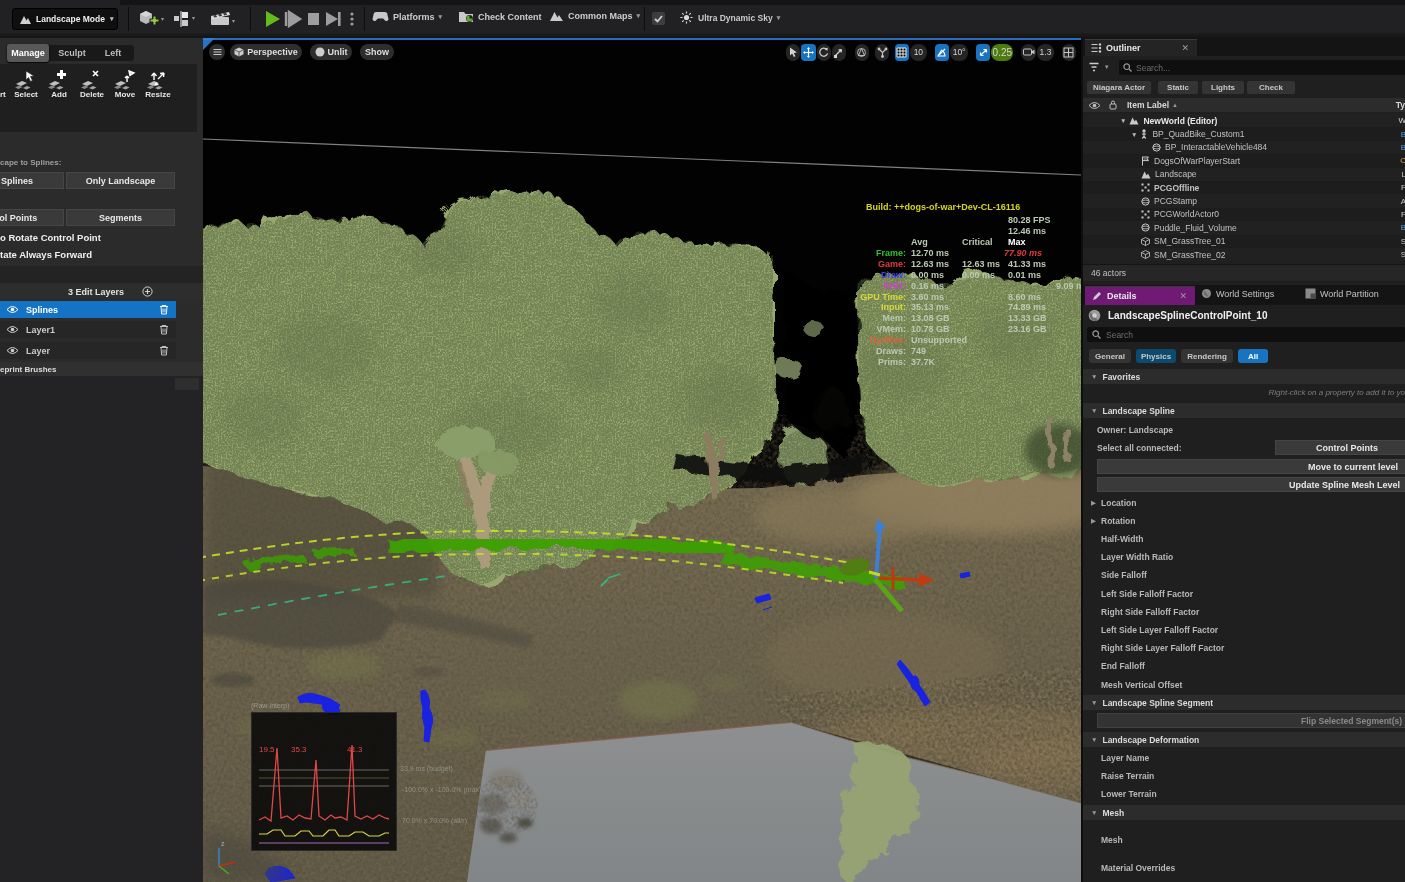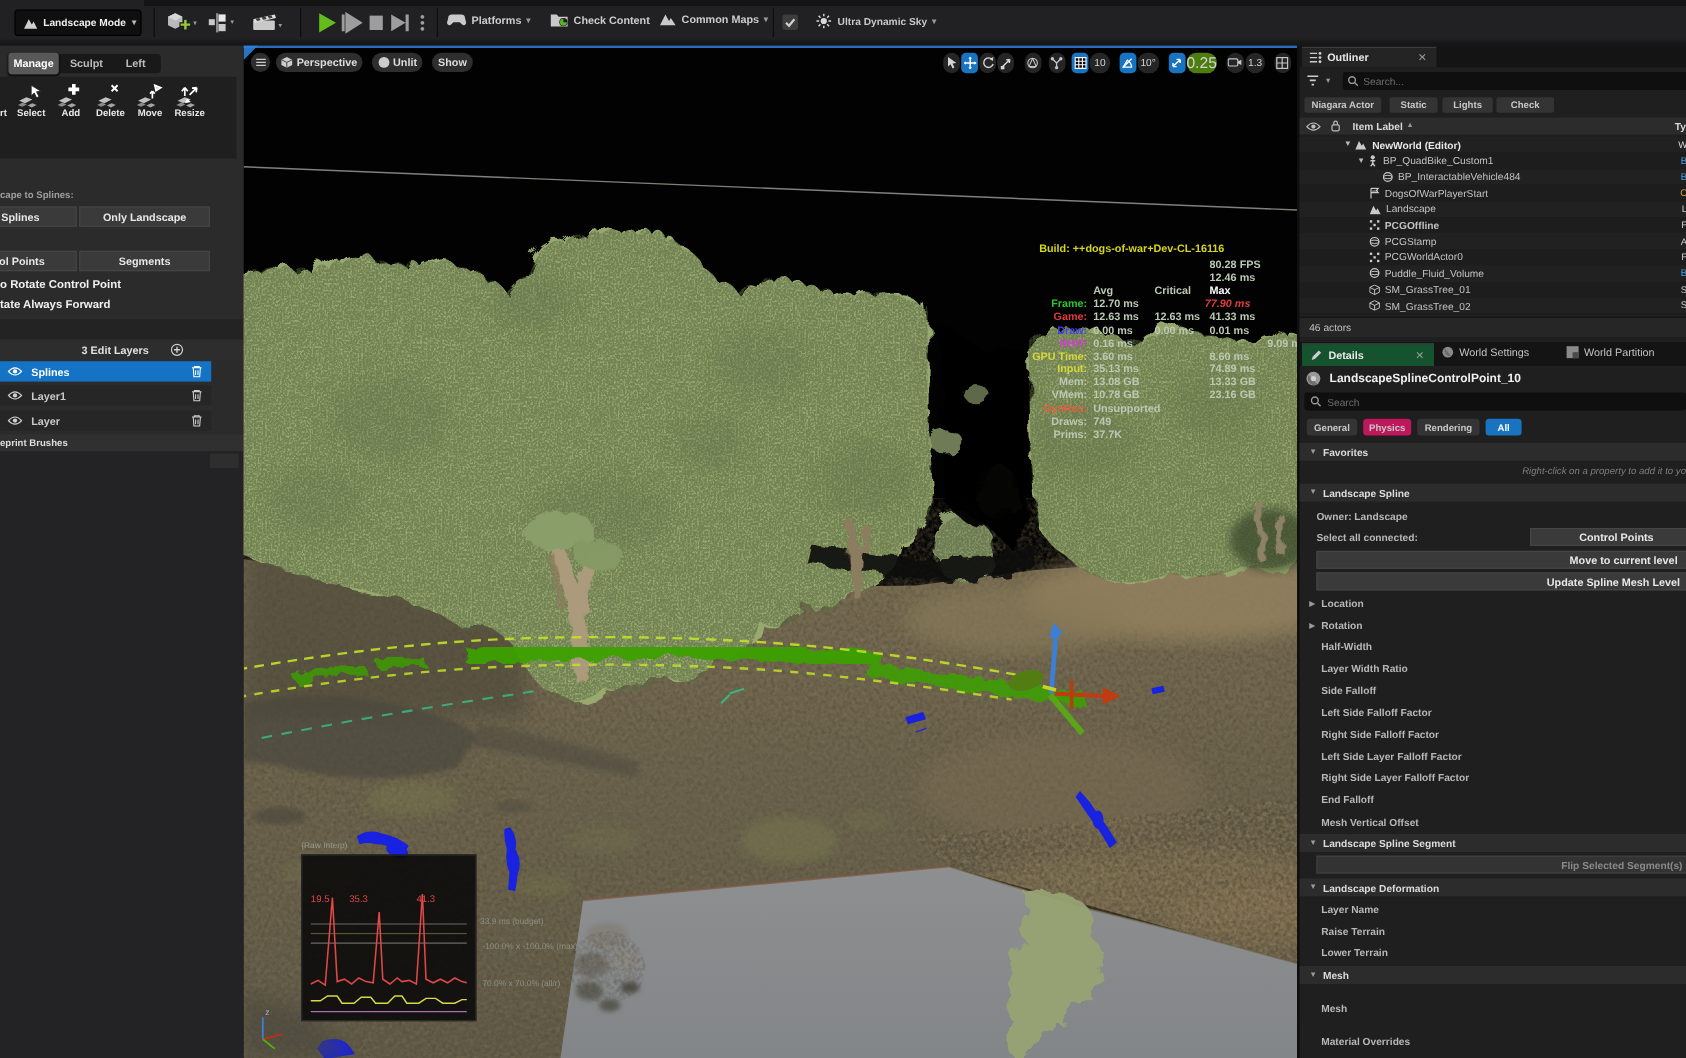--- a/index.html
+++ b/index.html
@@ -466,21 +466,21 @@
           <path d="M2 9 L9 2" stroke="#fff" stroke-width="1.1"></path>
         </svg>
       </div>
       <div style="width:22px;height:17px;background:#252525;border-radius:8px;color:#d4d4d4;font-size:8.5px;display:flex;align-items:center;justify-content:center;">10°</div>
       <div style="width:7px;"></div>
       <div style="width:17px;height:17px;background:#1873c0;border-radius:4px;display:flex;align-items:center;justify-content:center;">
         <svg width="11" height="11" viewBox="0 0 11 11">
           <path d="M2.5 8.5 L8.5 2.5 M8.5 2.5 h-3 M8.5 2.5 v3 M2.5 8.5 h3 M2.5 8.5 v-3" stroke="#fff" stroke-width="1.2" fill="none"></path>
         </svg>
       </div>
-      <div style="width:26px;height:17px;background:#4d7c0f;border-radius:8px;color:#d4d4d4;font-size:13px;display:flex;align-items:center;justify-content:center;">0.25</div>
+      <div style="width:26px;height:17px;background:#4d7c0f;border-radius:8px;color:#d4d4d4;font-size:10px;display:flex;align-items:center;justify-content:center;">0.25</div>
       <div style="width:7px;"></div>
       <div style="width:18px;height:17px;background:#252525;border-radius:9px;display:flex;align-items:center;justify-content:center;">
         <svg width="12" height="10" viewBox="0 0 12 10">
           <rect x="0.5" y="2" width="8" height="6" rx="1" fill="none" stroke="#c5c5c5" stroke-width="1"></rect>
           <path d="M8.5 4.2 L11.5 2.8 V7.2 L8.5 5.8 Z" fill="#c5c5c5"></path>
         </svg>
       </div>
       <div style="width:20px;height:17px;background:#252525;border-radius:8px;color:#d4d4d4;font-size:8.5px;display:flex;align-items:center;justify-content:center;">1.3</div>
       <div style="width:7px;"></div>
       <div style="width:17px;height:17px;background:#252525;border-radius:9px;display:flex;align-items:center;justify-content:center;">
@@ -729,21 +729,21 @@
             <path d="M4.5 0.5 L8.5 2.5 L8.5 6.5 L4.5 8.5 L0.5 6.5 L0.5 2.5 Z M0.5 2.5 L4.5 4.5 L8.5 2.5 M4.5 4.5 V8.5" fill="none" stroke="#c9c9c9" stroke-width="0.8"></path>
           </svg>
         </span>
         <span style="margin-left:4px;color:#c2c2c2;font-size:8.5px;font-weight:normal;white-space:nowrap;">SM_GrassTree_02</span>
         <span style="position:absolute;right:1px;color:#c9c9c9;font-size:8px;">S</span>
       </div>
       <div class="abs" style="left:0;top:226px;width:324px;height:17px;background:#262626;border-top:1px solid #151515;display:flex;align-items:center;">
         <span style="margin-left:8px;color:#c2c2c2;font-size:8.5px;">46 actors</span>
       </div>
       <div class="abs" style="left:0;top:247px;width:324px;height:20px;background:#141414;"></div>
-      <div class="abs" style="left:2px;top:248px;width:110px;height:19px;background:#14532d;border-top:1px solid #3a3a3a;display:flex;align-items:center;">
+      <div class="abs" style="left:2px;top:248px;width:110px;height:19px;background:#701a75;border-top:1px solid #3a3a3a;display:flex;align-items:center;">
         <svg width="10" height="10" viewBox="0 0 10 10" style="margin:0 5px 0 7px;">
           <path d="M1 9 L2 6 L7 1 L9 3 L4 8 Z" fill="#cdcdcd"></path>
         </svg>
         <span style="color:#e8e8e8;font-size:9px;font-weight:bold;">Details</span>
         <span style="position:absolute;right:8px;color:#9a9a9a;font-size:9px;">✕</span>
       </div>
       <div class="abs" style="left:118px;top:250px;display:flex;align-items:center;">
         <svg width="11" height="11" viewBox="0 0 11 11">
           <circle cx="5.5" cy="5.5" r="4.5" fill="#8a8a8a"></circle>
           <path d="M3 2.5 a4.5 4.5 0 0 0 5 6" fill="#6a6a6a"></path>
@@ -766,21 +766,21 @@
         <span style="margin-left:7px;color:#f0f0f0;font-size:10px;font-weight:bold;">LandscapeSplineControlPoint_10</span>
       </div>
       <div class="abs" style="left:4px;top:289px;width:318px;height:15px;background:#0f0f0f;border-radius:2px;display:flex;align-items:center;">
         <svg width="9" height="9" viewBox="0 0 9 9" style="margin:0 5px;">
           <circle cx="3.7" cy="3.7" r="2.8" fill="none" stroke="#9a9a9a" stroke-width="1.2"></circle>
           <path d="M6 6 L8.5 8.5" stroke="#9a9a9a" stroke-width="1.2"></path>
         </svg>
         <span style="color:#6e6e6e;font-size:8.5px;">Search</span>
       </div>
       <div class="abs" style="left:6px;top:311px;width:42px;height:14px;background:#343434;border-radius:3px;color:#c8c8c8;font-size:8px;font-weight:bold;display:flex;align-items:center;justify-content:center;">General</div>
-      <div class="abs" style="left:53px;top:311px;width:40px;height:14px;background:#be185d;border-radius:3px;color:#c8c8c8;font-size:8px;font-weight:bold;display:flex;align-items:center;justify-content:center;">Physics</div>
+      <div class="abs" style="left:53px;top:311px;width:40px;height:14px;background:#0c4a6e;border-radius:3px;color:#c8c8c8;font-size:8px;font-weight:bold;display:flex;align-items:center;justify-content:center;">Physics</div>
       <div class="abs" style="left:98px;top:311px;width:52px;height:14px;background:#343434;border-radius:3px;color:#c8c8c8;font-size:8px;font-weight:bold;display:flex;align-items:center;justify-content:center;">Rendering</div>
       <div class="abs" style="left:155px;top:311px;width:30px;height:14px;background:#1873c0;border-radius:3px;color:#fff;font-size:8px;font-weight:bold;display:flex;align-items:center;justify-content:center;">All</div>
       <div class="abs hdr" style="left:0;top:331px;width:324px;height:15px;">
         <span style="margin-left:8px;color:#9a9a9a;font-size:6.5px;">▼</span>
         <span style="margin-left:5px;">Favorites</span>
       </div>
       <div class="abs" style="left:0;top:350px;width:322px;text-align:right;color:#7e7e7e;font-size:8px;font-style:italic;">Right-click on a property to add it to yo</div>
       <div class="abs hdr" style="left:0;top:365px;width:324px;height:15px;">
         <span style="margin-left:8px;color:#9a9a9a;font-size:6.5px;">▼</span>
         <span style="margin-left:5px;">Landscape Spline</span>

